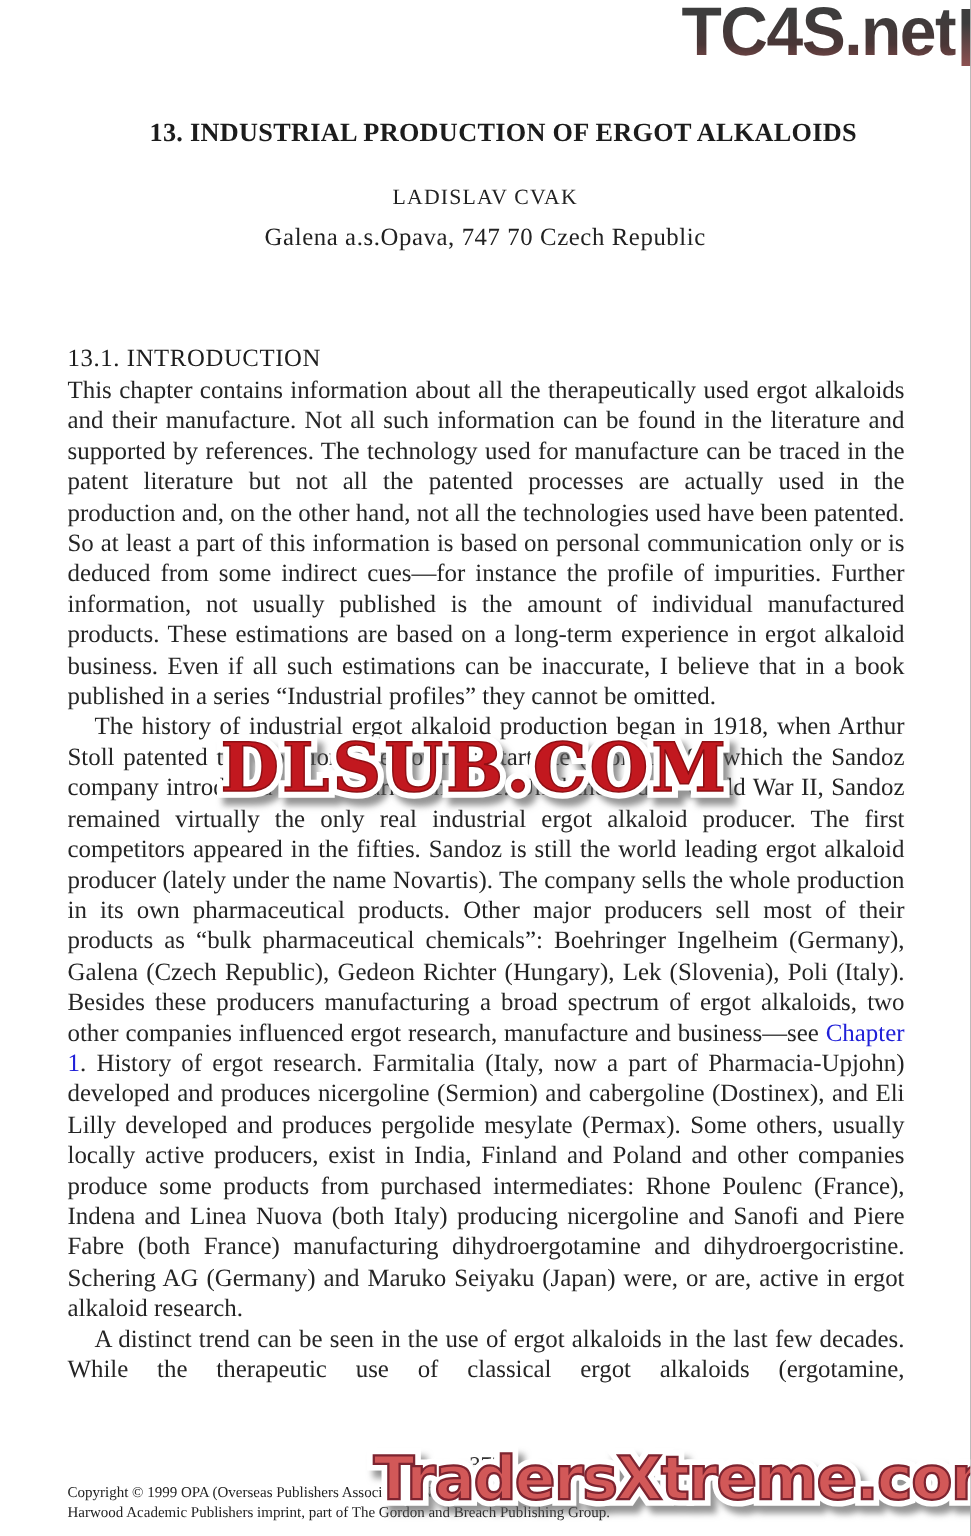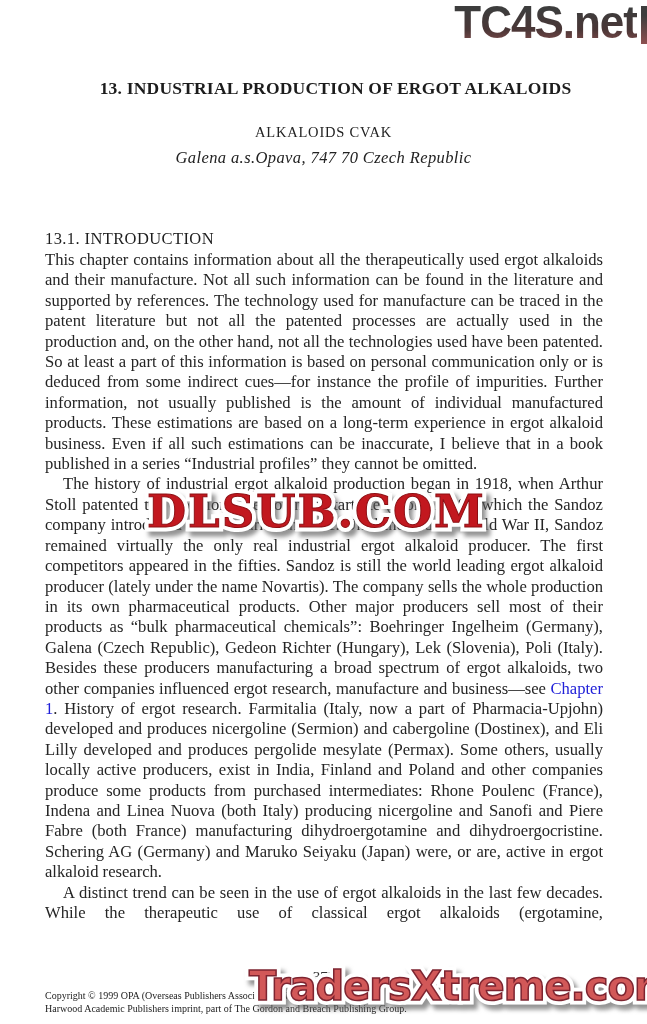--- a/index.html
+++ b/index.html
@@ -37,21 +37,21 @@
     position:absolute; top:78px; left:12px; width:100%;
     text-align:center; font-weight:bold; font-size:17.5px; color:#1c1c1c;
     letter-spacing:.2px;
   }
   .author {
     position:absolute; top:124px; left:0; width:100%;
     text-align:center; font-size:14.5px; letter-spacing:.8px; color:#222;
   }
   .affiliation {
     position:absolute; top:148px; left:0; width:100%;
-    text-align:center; font-style:italic; font-size:16.5px; letter-spacing:.4px; color:#222;
+    text-align:center; font-size:16.5px; letter-spacing:.4px; color:#222;
   }
   .section-heading {
     position:absolute; top:229px; left:45px;
     font-size:16.5px; letter-spacing:.4px; color:#1e1e1e;
   }
 
   
   .body-text {
     position:absolute; top:250px; left:45px; width:558px;
     font-size:16.6px; line-height:20.4px;
@@ -99,21 +99,21 @@
 </style>
 </head>
 <body>
 
 <div class="page">
 
   <div class="site-logo">TC4S.net</div>
   <div class="logo-edge"></div>
 
   <div class="chapter-title">13. INDUSTRIAL PRODUCTION OF ERGOT ALKALOIDS</div>
-  <div class="author">ALKALOIDS CVAK</div>
+  <div class="author">LADISLAV CVAK</div>
   <div class="affiliation">Galena a.s.Opava, 747 70 Czech Republic</div>
 
   <div class="section-heading">13.1. INTRODUCTION</div>
 
   <div class="body-text">
     <p>This chapter contains information about all the therapeutically used ergot alkaloids and their manufacture. Not all such information can be found in the literature and supported by references. The technology used for manufacture can be traced in the patent literature but not all the patented processes are actually used in the production and, on the other hand, not all the technologies used have been patented. So at least a part of this information is based on personal communication only or is deduced from some indirect cues—for instance the profile of impurities. Further information, not usually published is the amount of individual manufactured products. These estimations are based on a long-term experience in ergot alkaloid business. Even if all such estimations can be inaccurate, I believe that in a book published in a series “Industrial profiles” they cannot be omitted.</p>
     <p class="indent"><span>The history of industrial ergot alkaloid production began in 1918, when Arthur Stoll patented the isolation of ergotamine tartrate (Stoll, 1918), which the Sandoz company introduced on the market in 1921. Until the end of World War II, Sandoz remained virtually the only real industrial ergot alkaloid producer. The first competitors appeared in the fifties. Sandoz is still the world leading ergot alkaloid producer (lately under the name Novartis). The company sells the whole production in its own pharmaceutical products. Other major producers sell most of their products as “bulk pharmaceutical chemicals”: Boehringer Ingelheim (Germany), Galena (Czech Republic), Gedeon Richter (Hungary), Lek (Slovenia), Poli (Italy). Besides these producers manufacturing a broad spectrum of ergot alkaloids, two other companies influenced ergot research, manufacture and business—see </span><a class="chapter-link">Chapter 1</a><span>. History of ergot research. Farmitalia (Italy, now a part of Pharmacia-Upjohn) developed and produces nicergoline (Sermion) and cabergoline (Dostinex), and Eli Lilly developed and produces pergolide mesylate (Permax). Some others, usually locally active producers, exist in India, Finland and Poland and other companies produce some products from purchased intermediates: Rhone Poulenc (France), Indena and Linea Nuova (both Italy) producing nicergoline and Sanofi and Piere Fabre (both France) manufacturing dihydroergotamine and dihydroergocristine. Schering AG (Germany) and Maruko Seiyaku (Japan) were, or are, active in ergot alkaloid research.</span></p>
     <p class="indent last-justified">A distinct trend can be seen in the use of ergot alkaloids in the last few decades. While the therapeutic use of classical ergot alkaloids (ergotamine,</p>
   </div>
 

